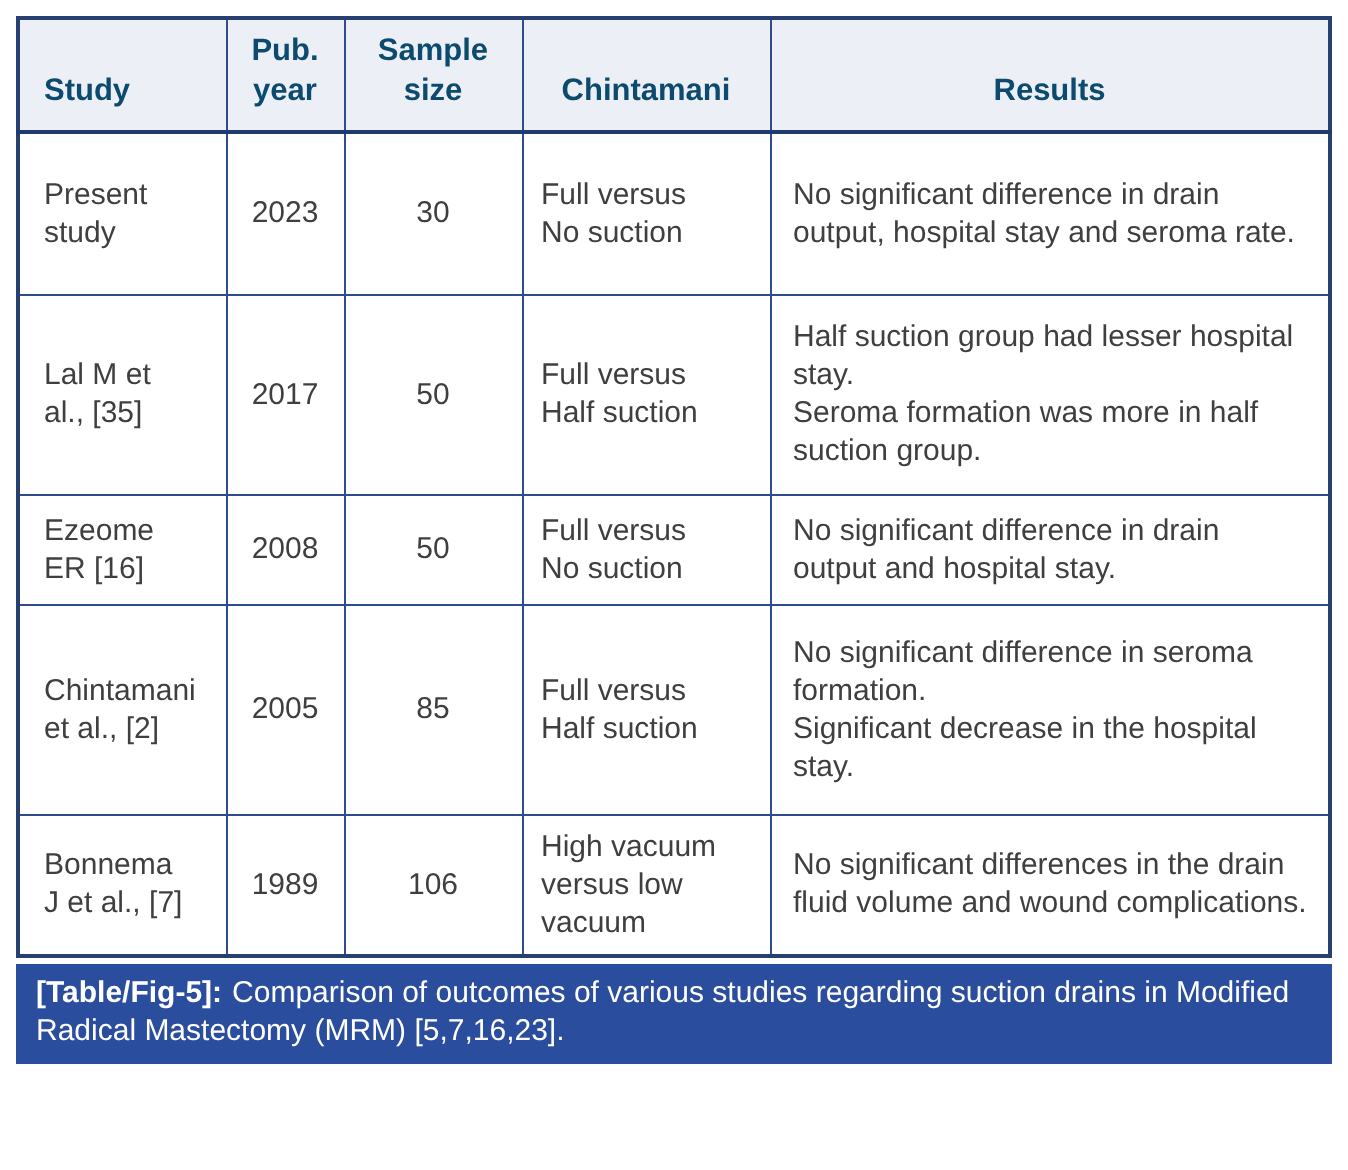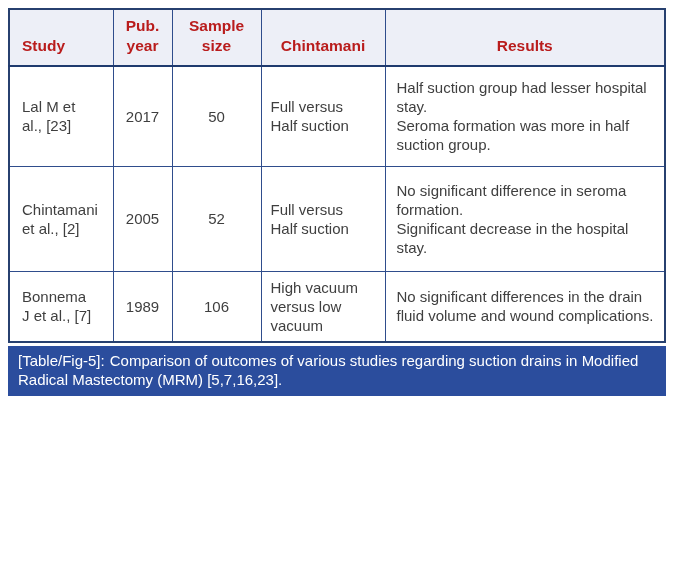--- a/index.html
+++ b/index.html
@@ -19,21 +19,21 @@
     table-layout: fixed;
     border: 2px solid #27406f;
   }
   th, td {
     border: 1px solid #2f4d8c;
     white-space: pre-line;
     overflow: hidden;
   }
   thead th {
     background: #edeff7;
-    color: #b91c1c;
+    color: #0c4a6e;
     font-size: 15.5px;
     font-weight: bold;
     line-height: 20px;
     vertical-align: bottom;
     padding: 6px 8px 9px 8px;
     text-align: center;
     border-bottom: 2px solid #1f3a6e;
   }
   thead th.th-study { text-align: left; padding-left: 12px; }
   tbody td {
@@ -50,21 +50,21 @@
   .caption {
     margin-top: 3px;
     width: 658px;
     min-height: 49px;
     background: #2b4d9d;
     color: #ffffff;
     font-size: 15px;
     line-height: 19.5px;
     padding: 5px 10px 6px 10px;
   }
-  .caption-label { font-weight: normal; margin-right: 5px; margin-top: 20px; }
+  .caption-label { font-weight: bold; margin-right: 5px; margin-top: 20px; }
 </style>
 </head>
 <body>
 
 <div class="figure">
   <table class="comparison">
     <colgroup>
       <col style="width:104px">
       <col style="width:59px">
       <col style="width:89px">
@@ -76,35 +76,53 @@
         <th class="th-study">Study</th>
         <th>Pub.
 year</th>
         <th>Sample
 size</th>
         <th>Chintamani</th>
         <th>Results</th>
       </tr>
     </thead>
     <tbody>
+      <tr style="height:81px">
+        <td class="cell-study">Present
+study</td>
+        <td class="cell-year">2023</td>
+        <td class="cell-size">30</td>
+        <td class="cell-comparison">Full versus
+No suction</td>
+        <td class="cell-results">No significant difference in drain output, hospital stay and seroma rate.</td>
+      </tr>
       <tr style="height:100px">
         <td class="cell-study">Lal M et
-al., [23]</td>
+al., [35]</td>
         <td class="cell-year">2017</td>
         <td class="cell-size">50</td>
         <td class="cell-comparison">Full versus
 Half suction</td>
         <td class="cell-results">Half suction group had lesser hospital stay.
 Seroma formation was more in half suction group.</td>
       </tr>
+      <tr style="height:55px">
+        <td class="cell-study">Ezeome
+ER [16]</td>
+        <td class="cell-year">2008</td>
+        <td class="cell-size">50</td>
+        <td class="cell-comparison">Full versus
+No suction</td>
+        <td class="cell-results">No significant difference in drain output and hospital stay.</td>
+      </tr>
       <tr style="height:105px">
         <td class="cell-study">Chintamani
 et al., [2]</td>
         <td class="cell-year">2005</td>
-        <td class="cell-size">52</td>
+        <td class="cell-size">85</td>
         <td class="cell-comparison">Full versus
 Half suction</td>
         <td class="cell-results">No significant difference in seroma formation.
 Significant decrease in the hospital stay.</td>
       </tr>
       <tr style="height:60px">
         <td class="cell-study">Bonnema
 J et al., [7]</td>
         <td class="cell-year">1989</td>
         <td class="cell-size">106</td>

